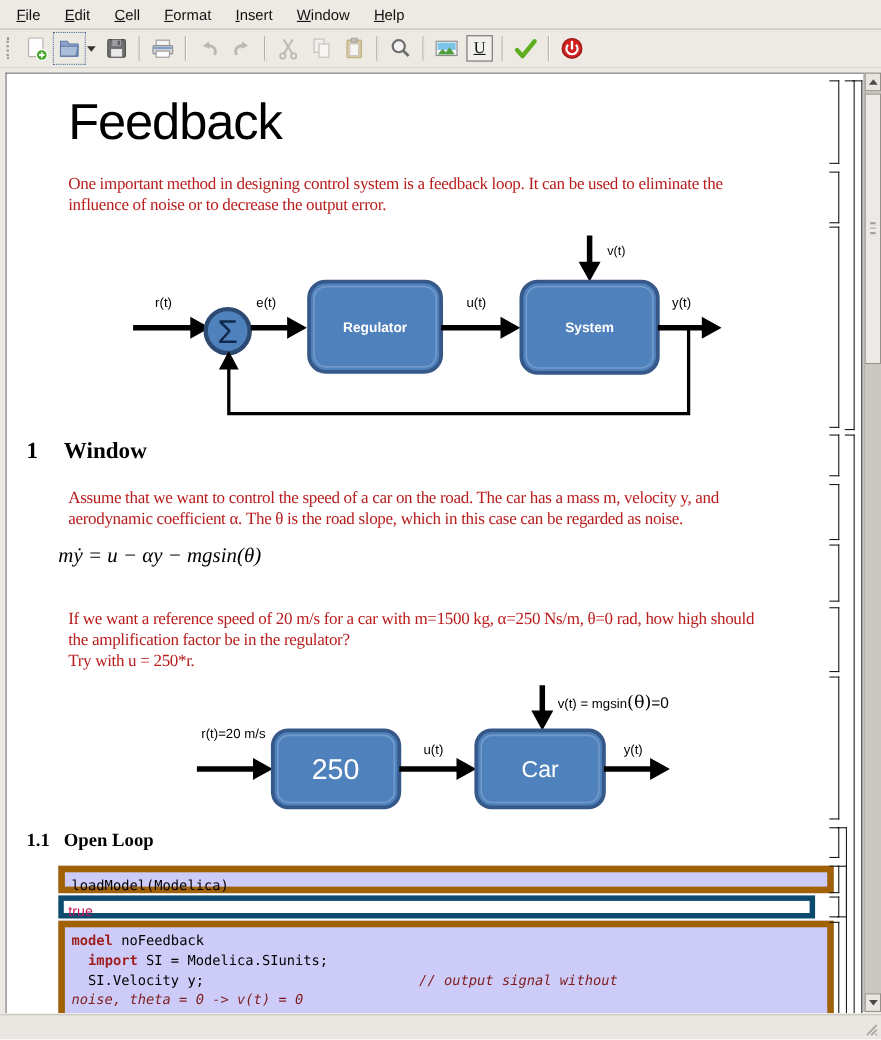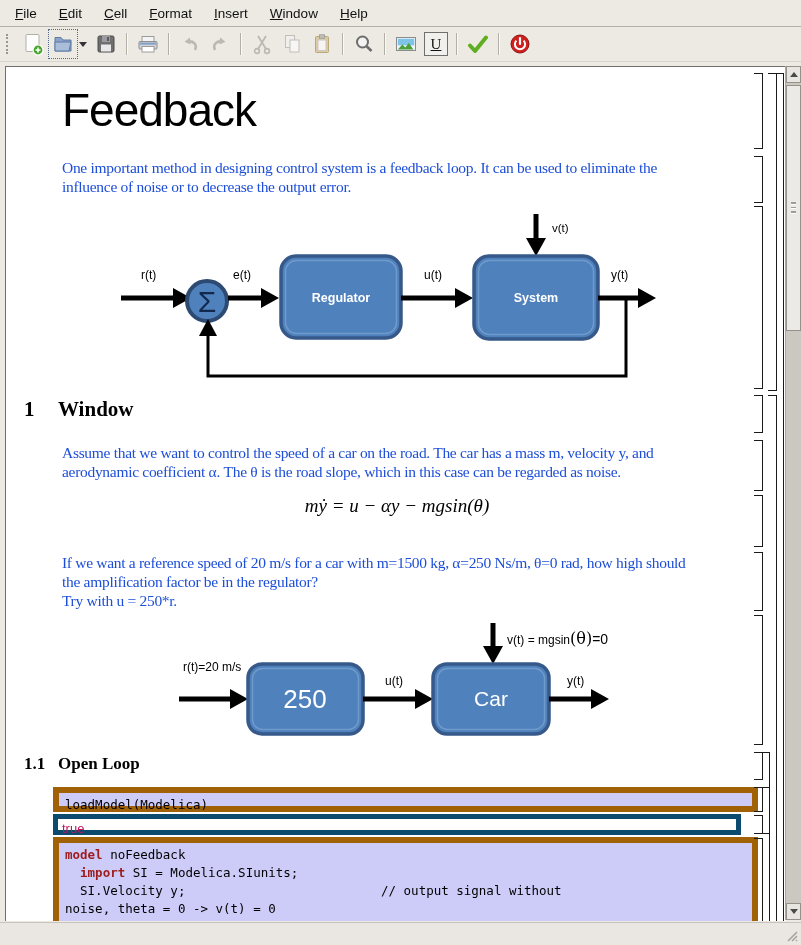--- a/index.html
+++ b/index.html
@@ -20,33 +20,33 @@
   .darrow{width:0;height:0;border-left:4px solid transparent;border-right:4px solid transparent;
           border-top:5px solid #333;margin:0 4px 0 1px;}
   .ubox{width:22px;height:22px;border:1px solid #6f6f6f;display:flex;align-items:center;justify-content:center;
         font-family:"Liberation Serif",serif;font-size:15px;text-decoration:underline;background:#f2f0ed;}
   
   .doc{position:absolute;left:5px;top:66px;width:780px;height:854px;background:#ffffff;
        border-top:1px solid #6f6f6f;border-left:1px solid #6f6f6f;overflow:hidden;box-sizing:content-box;}
   .doc-title{position:absolute;left:56px;top:16px;font-family:"Liberation Sans",sans-serif;
              font-weight:normal;font-size:46px;letter-spacing:-1px;color:#000;}
   .serifline{position:absolute;white-space:pre;font-family:"Liberation Serif",serif;
-             font-size:15.5px;letter-spacing:-0.3px;color:#1d4ed8;}
+             font-size:15.5px;letter-spacing:-0.3px;color:#b91c1c;}
   .h-num{position:absolute;left:18px;font-family:"Liberation Serif",serif;font-weight:bold;color:#000;}
   .h-text{position:absolute;left:52px;font-family:"Liberation Serif",serif;font-weight:bold;color:#000;}
-  .equation{position:absolute;left:47px;width:688px;text-align:center;font-family:"Liberation Serif",serif;
+  .equation{position:absolute;left:47px;width:688px;font-family:"Liberation Serif",serif;
             font-style:italic;font-size:19px;color:#000;}
   
   .cell-in{position:absolute;left:47px;width:705px;background:#cdccf8;border:6px solid #a16207;
            box-sizing:border-box;font-family:"DejaVu Sans Mono",monospace;font-size:12.5px;color:#000;}
   .cell-out{position:absolute;left:47px;width:688px;background:#ffffff;border:5px solid #0c4a6e;
             box-sizing:border-box;font-family:"Liberation Sans",sans-serif;font-size:13px;color:#be185d;}
   .cl{position:relative;height:18px;line-height:18px;white-space:pre;}
   .kw{color:#9e1c1c;font-weight:bold;}
-  .cmt{color:#000000;text-align:center;}
+  .cmt{color:#7f1d1d;font-style:italic;text-align:center;}
   .cmt-col{position:absolute;left:316px;top:0;}
   
   .bracket{position:absolute;width:9px;border-top:1px solid #1a1a1a;border-right:1px solid #1a1a1a;
            border-bottom:1px solid #1a1a1a;box-sizing:border-box;}
   .bracket.open{border-bottom:none;}
   
   .vscroll{position:absolute;left:785px;top:66px;width:16px;height:854px;background:#cbc7c1;
            border-left:1px solid #aaa6a0;box-sizing:border-box;}
   .sbtn{position:absolute;left:0;width:15px;height:17px;background:#e9e6e1;border:1px solid #94908a;
         box-sizing:border-box;display:flex;align-items:center;justify-content:center;}

